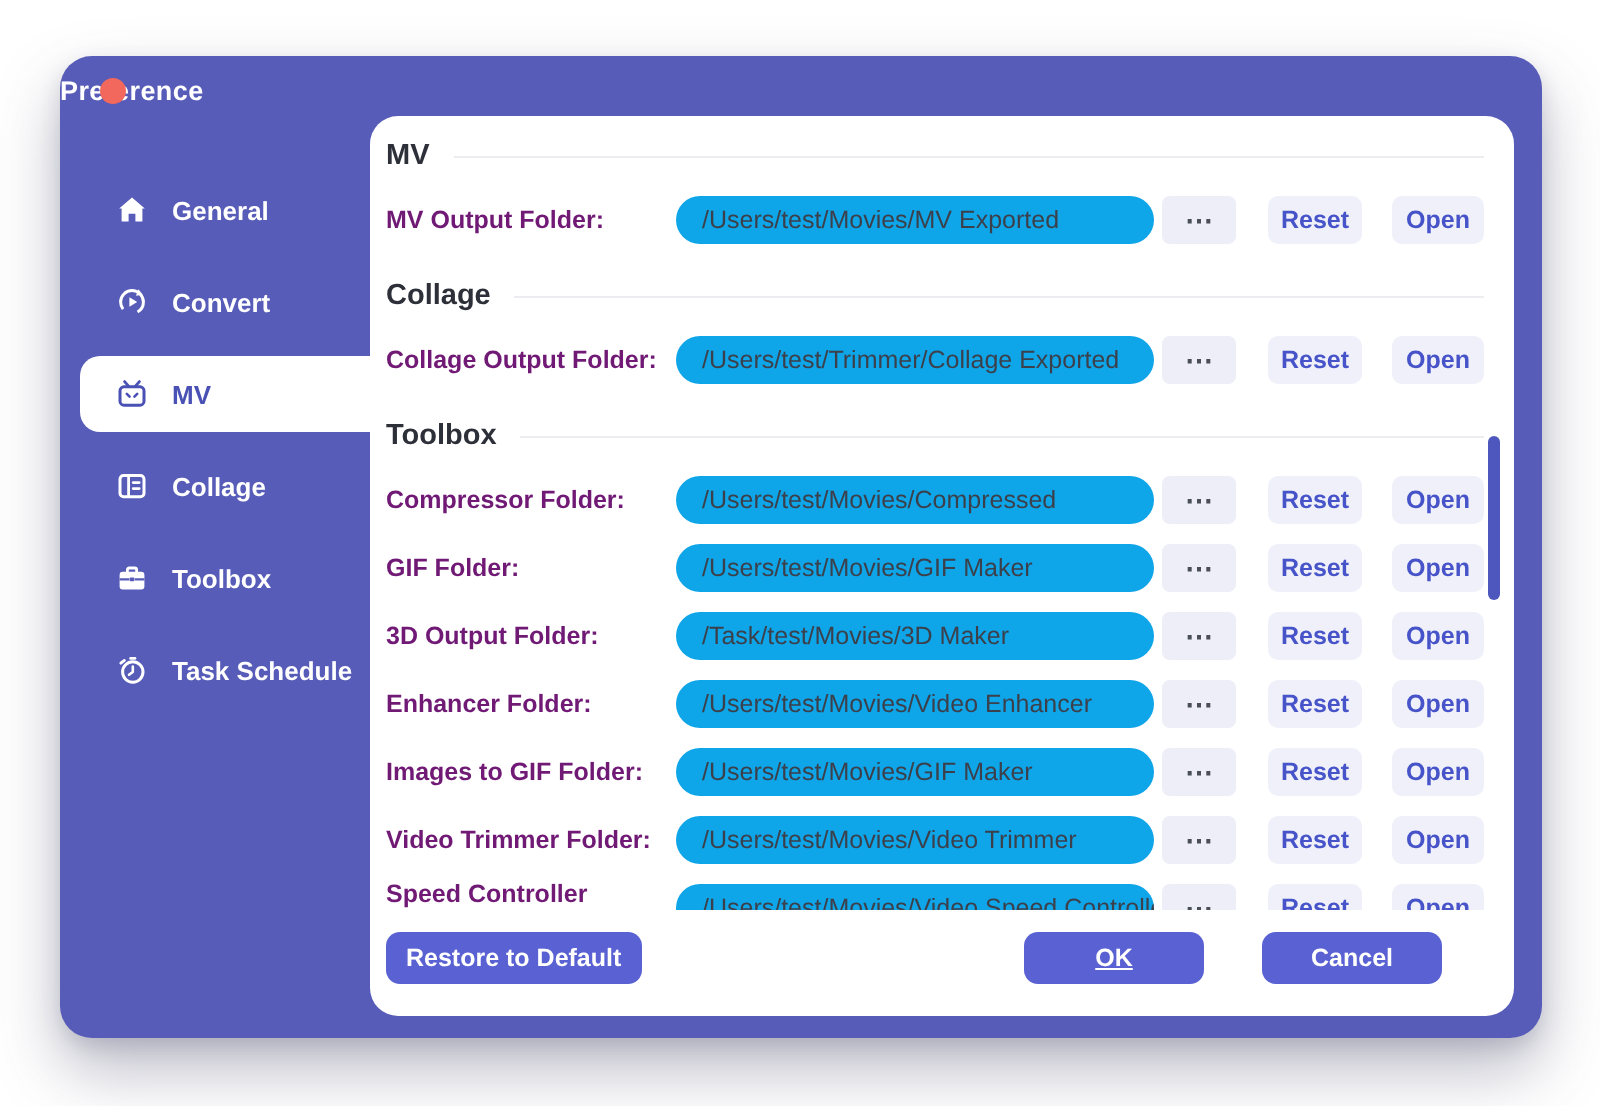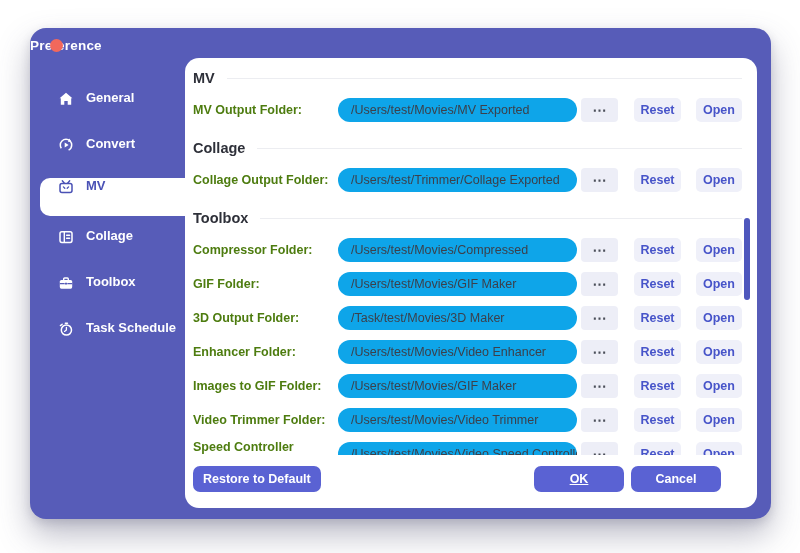--- a/index.html
+++ b/index.html
@@ -15,42 +15,42 @@
     box-shadow:0 16px 32px rgba(80,80,110,0.38), 0 4px 10px rgba(80,80,110,0.18);
   }
   .titlebar { position:absolute; top:0; left:0; right:0; height:30px; text-align:left; }
   .title { display:inline-block; margin-top:10px; color:#ffffff; font-size:13.5px; font-weight:600; letter-spacing:0.2px; }
   .close-dot { position:absolute; left:20px; top:11px; width:13px; height:13px; border-radius:50%; background:#F2685C; cursor:pointer; }
 
   
   .sidebar { position:absolute; left:0; top:62px; width:155px; }
   .side-item {
     height:30px; width:145px; margin:0 0 16px 10px;
-    display:flex; 
+    display:flex; align-items:center;
     border-radius:10px 0 0 10px; color:#ffffff; cursor:pointer;
   }
   .side-item .icon { width:17px; height:17px; margin-left:17px; margin-right:12px; display:flex; align-items:center; justify-content:center; }
   .side-item .lbl { font-size:13px; font-weight:600; white-space:nowrap; }
   .side-item.selected {
     background:#ffffff; color:#4A51B5;
     height:38px; margin-top:-4px; margin-bottom:12px;
   }
 
   
   .panel {
     position:absolute; left:155px; top:30px; width:572px; height:450px;
     background:#ffffff; border-radius:14px;
   }
   .viewport { height:397px; overflow:hidden; padding:12px 15px 0 8px; box-sizing:border-box; }
   .section-title { display:flex; align-items:center; margin:18px 0 12px 0; }
   .sections > .section:first-child .section-title { margin-top:0; }
   .section-title .txt { font-size:14.5px; font-weight:700; color:#2E3039; }
   .section-title .divider { flex:1; height:1px; background:#ECEDF1; margin-left:12px; }
   .row { display:flex; align-items:center; height:24px; margin-bottom:10px; }
-  .row-label { width:145px; flex-shrink:0; font-size:12.5px; font-weight:700; color:#4d7c0f; }
+  .row-label { width:145px; flex-shrink:0; font-size:12.5px; font-weight:700; color:#701a75; }
   .field {
     flex:1; height:24px; background:#0ea5e9; border-radius:12px;
     line-height:24px; padding-left:13px; font-size:12.5px; color:#3C404B;
     white-space:nowrap; overflow:hidden;
   }
   .dots-btn {
     width:37px; height:24px; flex-shrink:0; margin-left:4px;
     background:#EDEEF7; border-radius:4px; border:none; cursor:pointer;
     color:#4A4E59; font-size:14px; line-height:22px; text-align:center; font-weight:700;
     font-family:"Liberation Sans", sans-serif;
@@ -69,21 +69,21 @@
     padding:11px 20px 0 8px; box-sizing:border-box; display:flex; align-items:flex-start;
   }
   .primary-btn {
     height:26px; background:#5A62D3; color:#ffffff; border:none; border-radius:7px;
     font-size:12.5px; font-weight:600; cursor:pointer; white-space:nowrap;
     font-family:"Liberation Sans", sans-serif;
   }
   .restore-btn { min-width:118px; padding:0 10px; }
   .footer .spacer { flex:1; }
   .ok-btn { width:90px; margin-right:7px;text-decoration:underline; }
-  .cancel-btn { width:90px; }
+  .cancel-btn { width:90px;margin-left:22px; }
 
   .scroll-thumb {
     position:absolute; right:7px; top:160px; width:6px; height:82px;
     background:#4E57BD; border-radius:3px; cursor:pointer;
   }
 </style>
 </head>
 <body>
 
 <div class="window">

